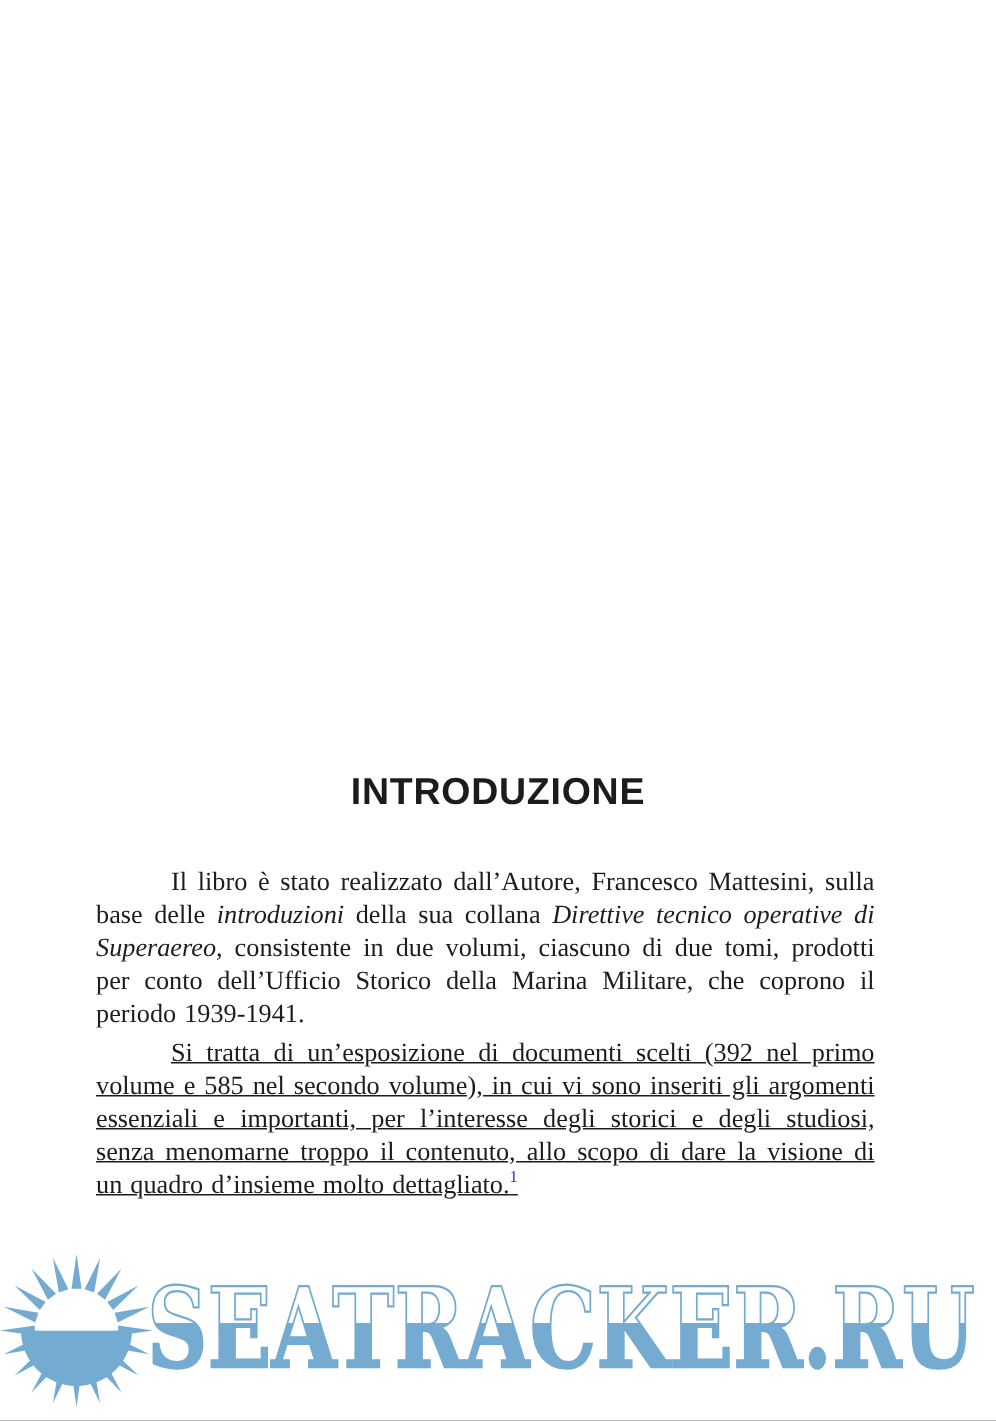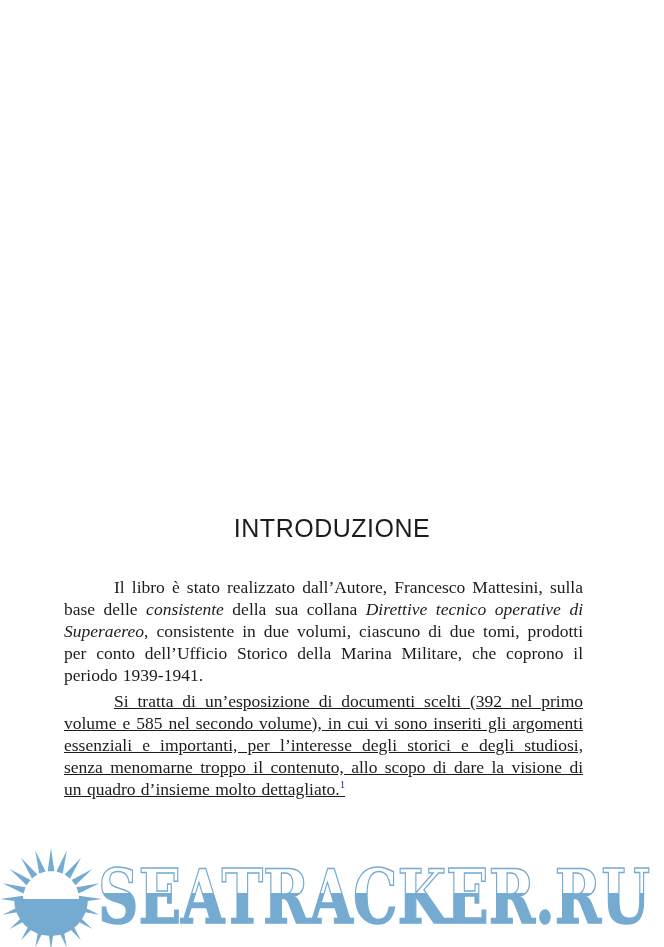--- a/index.html
+++ b/index.html
@@ -9,21 +9,21 @@
     margin:0 auto;
     background:#ffffff;
     overflow:hidden;
     font-family:"Liberation Serif", serif;
   }
   .heading{
     margin:0;
     padding-top:514px;
     text-align:center;
     font-family:"Liberation Sans", sans-serif;
-    font-weight:400;
+    font-weight:700;
     font-size:25px;
     line-height:1.15;
     letter-spacing:0.5px;
     color:var(--body-color);
   }
   .content{
     margin:33px 81px 0 64px;
     text-align:justify;
     font-size:17.5px;
     line-height:22px;
@@ -35,21 +35,21 @@
   .content p:nth-child(3){margin-top:9px;}
   .content .it{font-style:italic;}
   .fnref{
     color:var(--fn-color);
     font-size:11px;
     line-height:0;
     vertical-align:super;
   }
   .watermark{
     position:absolute;
-    left:0;bottom:4px;
+    left:0;bottom:16px;
     width:664px;height:106px;
     pointer-events:none;
     text-decoration:underline;
   }
   .sun-svg{
     position:absolute;
     left:-2px;bottom:-9px;
     width:106px;height:106px;
   }
   .sun-svg polygon, .sun-svg path{fill:var(--wm-color);}
@@ -67,21 +67,21 @@
   .wm-stop{stop-color:var(--wm-color);}
 </style>
 </head>
 <body>
 
 <div class="page">
 
   <h1 class="heading">INTRODUZIONE</h1>
 
   <div class="content">
-      <p><span>Il libro è stato realizzato dall’Autore, Francesco Mattesini, sulla base delle </span><span class="it">consistente</span><span> della sua collana </span><span class="it">Direttive tecnico operative di Superaereo</span><span>, consistente in due volumi, ciascuno di due tomi, prodotti per conto dell’Ufficio Storico della Marina Militare, che coprono il periodo 1939-1941.</span></p>
+      <p><span>Il libro è stato realizzato dall’Autore, Francesco Mattesini, sulla base delle </span><span class="it">introduzioni</span><span> della sua collana </span><span class="it">Direttive tecnico operative di Superaereo</span><span>, consistente in due volumi, ciascuno di due tomi, prodotti per conto dell’Ufficio Storico della Marina Militare, che coprono il periodo 1939-1941.</span></p>
       <p><span>Si tratta di un’esposizione di documenti scelti (392 nel primo volume e 585 nel secondo volume), in cui vi sono inseriti gli argomenti essenziali e importanti, per l’interesse degli storici e degli studiosi, senza menomarne troppo il contenuto, allo scopo di dare la visione di un quadro d’insieme molto dettagliato.</span><sup class="fnref">1</sup></p>
     </div>
 
   <div class="watermark">
     <svg class="sun-svg" viewBox="-53 -53 106 106">
       <g id="sun-rays">
           <polygon points="27.80,-3.35 51.00,0.00 27.80,3.35"></polygon>
           <polygon points="27.47,5.40 48.50,15.76 25.40,11.78"></polygon>
           <polygon points="24.46,13.63 41.26,29.98 20.52,19.05"></polygon>
           <polygon points="19.05,20.52 29.98,41.26 13.63,24.46"></polygon>

